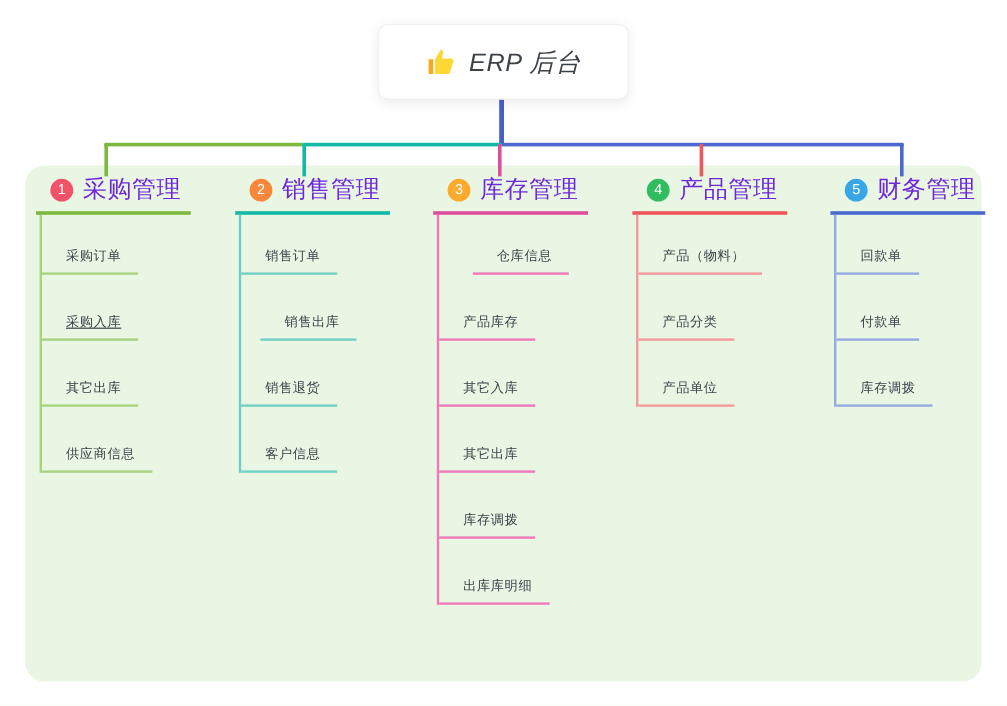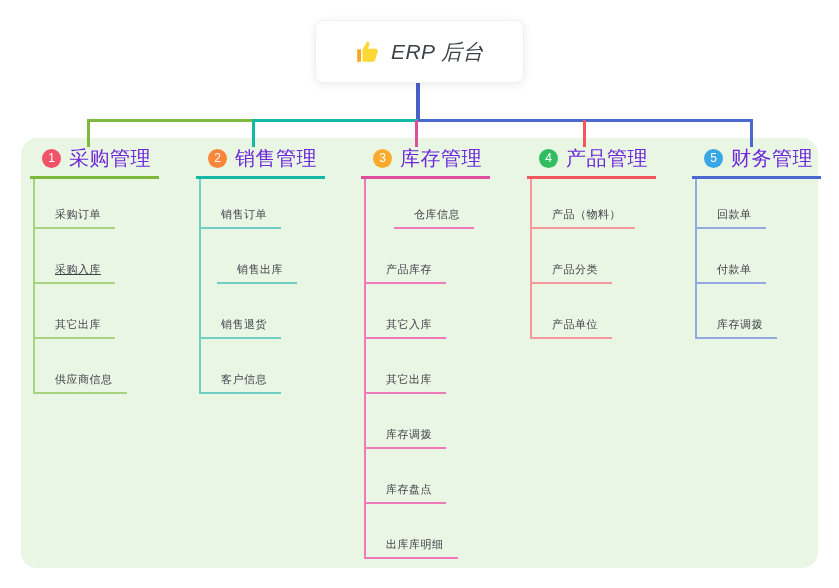--- a/index.html
+++ b/index.html
@@ -121,21 +121,20 @@
   <div class="branch-header" style="border-bottom-color: rgb(223, 78, 157);">
     <span class="badge" style="background-color: rgb(251, 171, 43);">3</span>
     <span class="branch-label">库存管理</span>
   </div>
   <div class="children" style="border-left-color: rgb(239, 121, 186);">
     <div class="child" style="border-bottom-color: rgb(239, 121, 186); margin-left: 28px;">仓库信息</div>
     <div class="child" style="border-bottom-color: rgb(239, 121, 186);">产品库存</div>
     <div class="child" style="border-bottom-color: rgb(239, 121, 186);">其它入库</div>
     <div class="child" style="border-bottom-color: rgb(239, 121, 186);">其它出库</div>
     <div class="child" style="border-bottom-color: rgb(239, 121, 186);">库存调拨</div>
-    <div class="child" style="border-bottom-color: rgb(239, 121, 186);">库存盘点</div>
     <div class="child" style="border-bottom-color: rgb(239, 121, 186);">出库库明细</div>
   </div>
 </div>
 
 <div class="branch b3">
   <div class="branch-header" style="border-bottom-color: rgb(240, 87, 92);">
     <span class="badge" style="background-color: rgb(47, 189, 95);">4</span>
     <span class="branch-label">产品管理</span>
   </div>
   <div class="children" style="border-left-color: rgb(244, 154, 157);">

